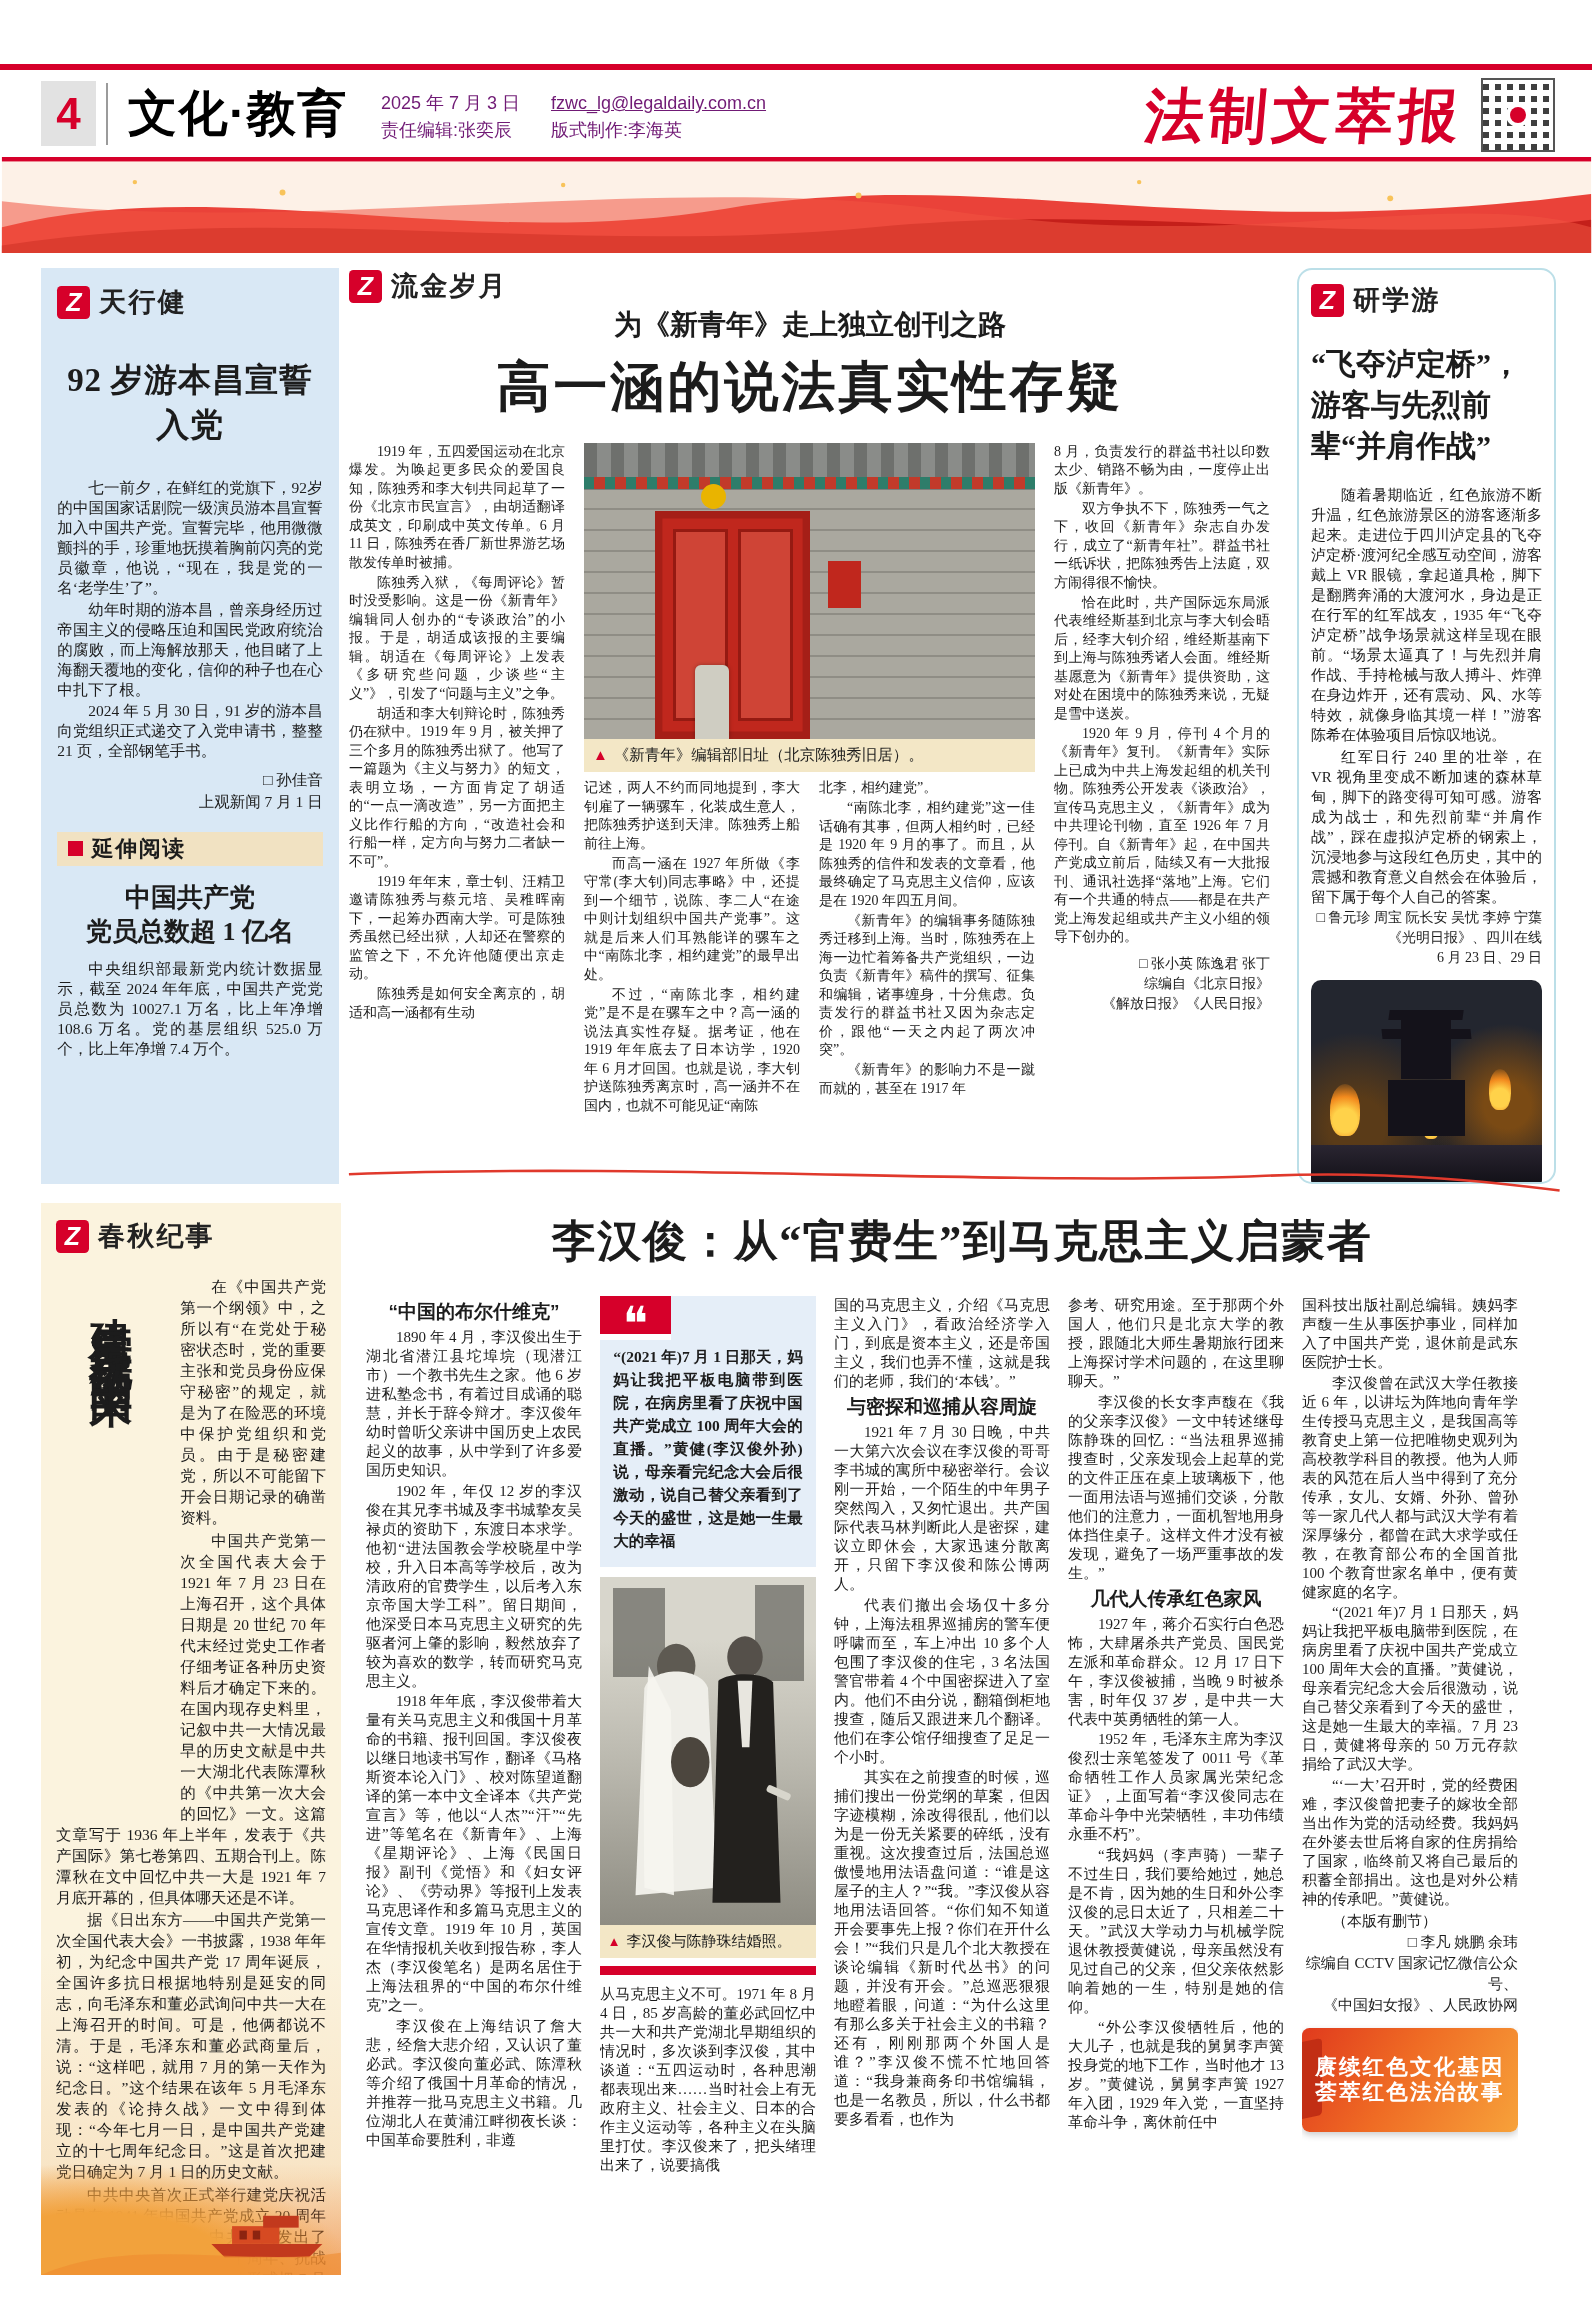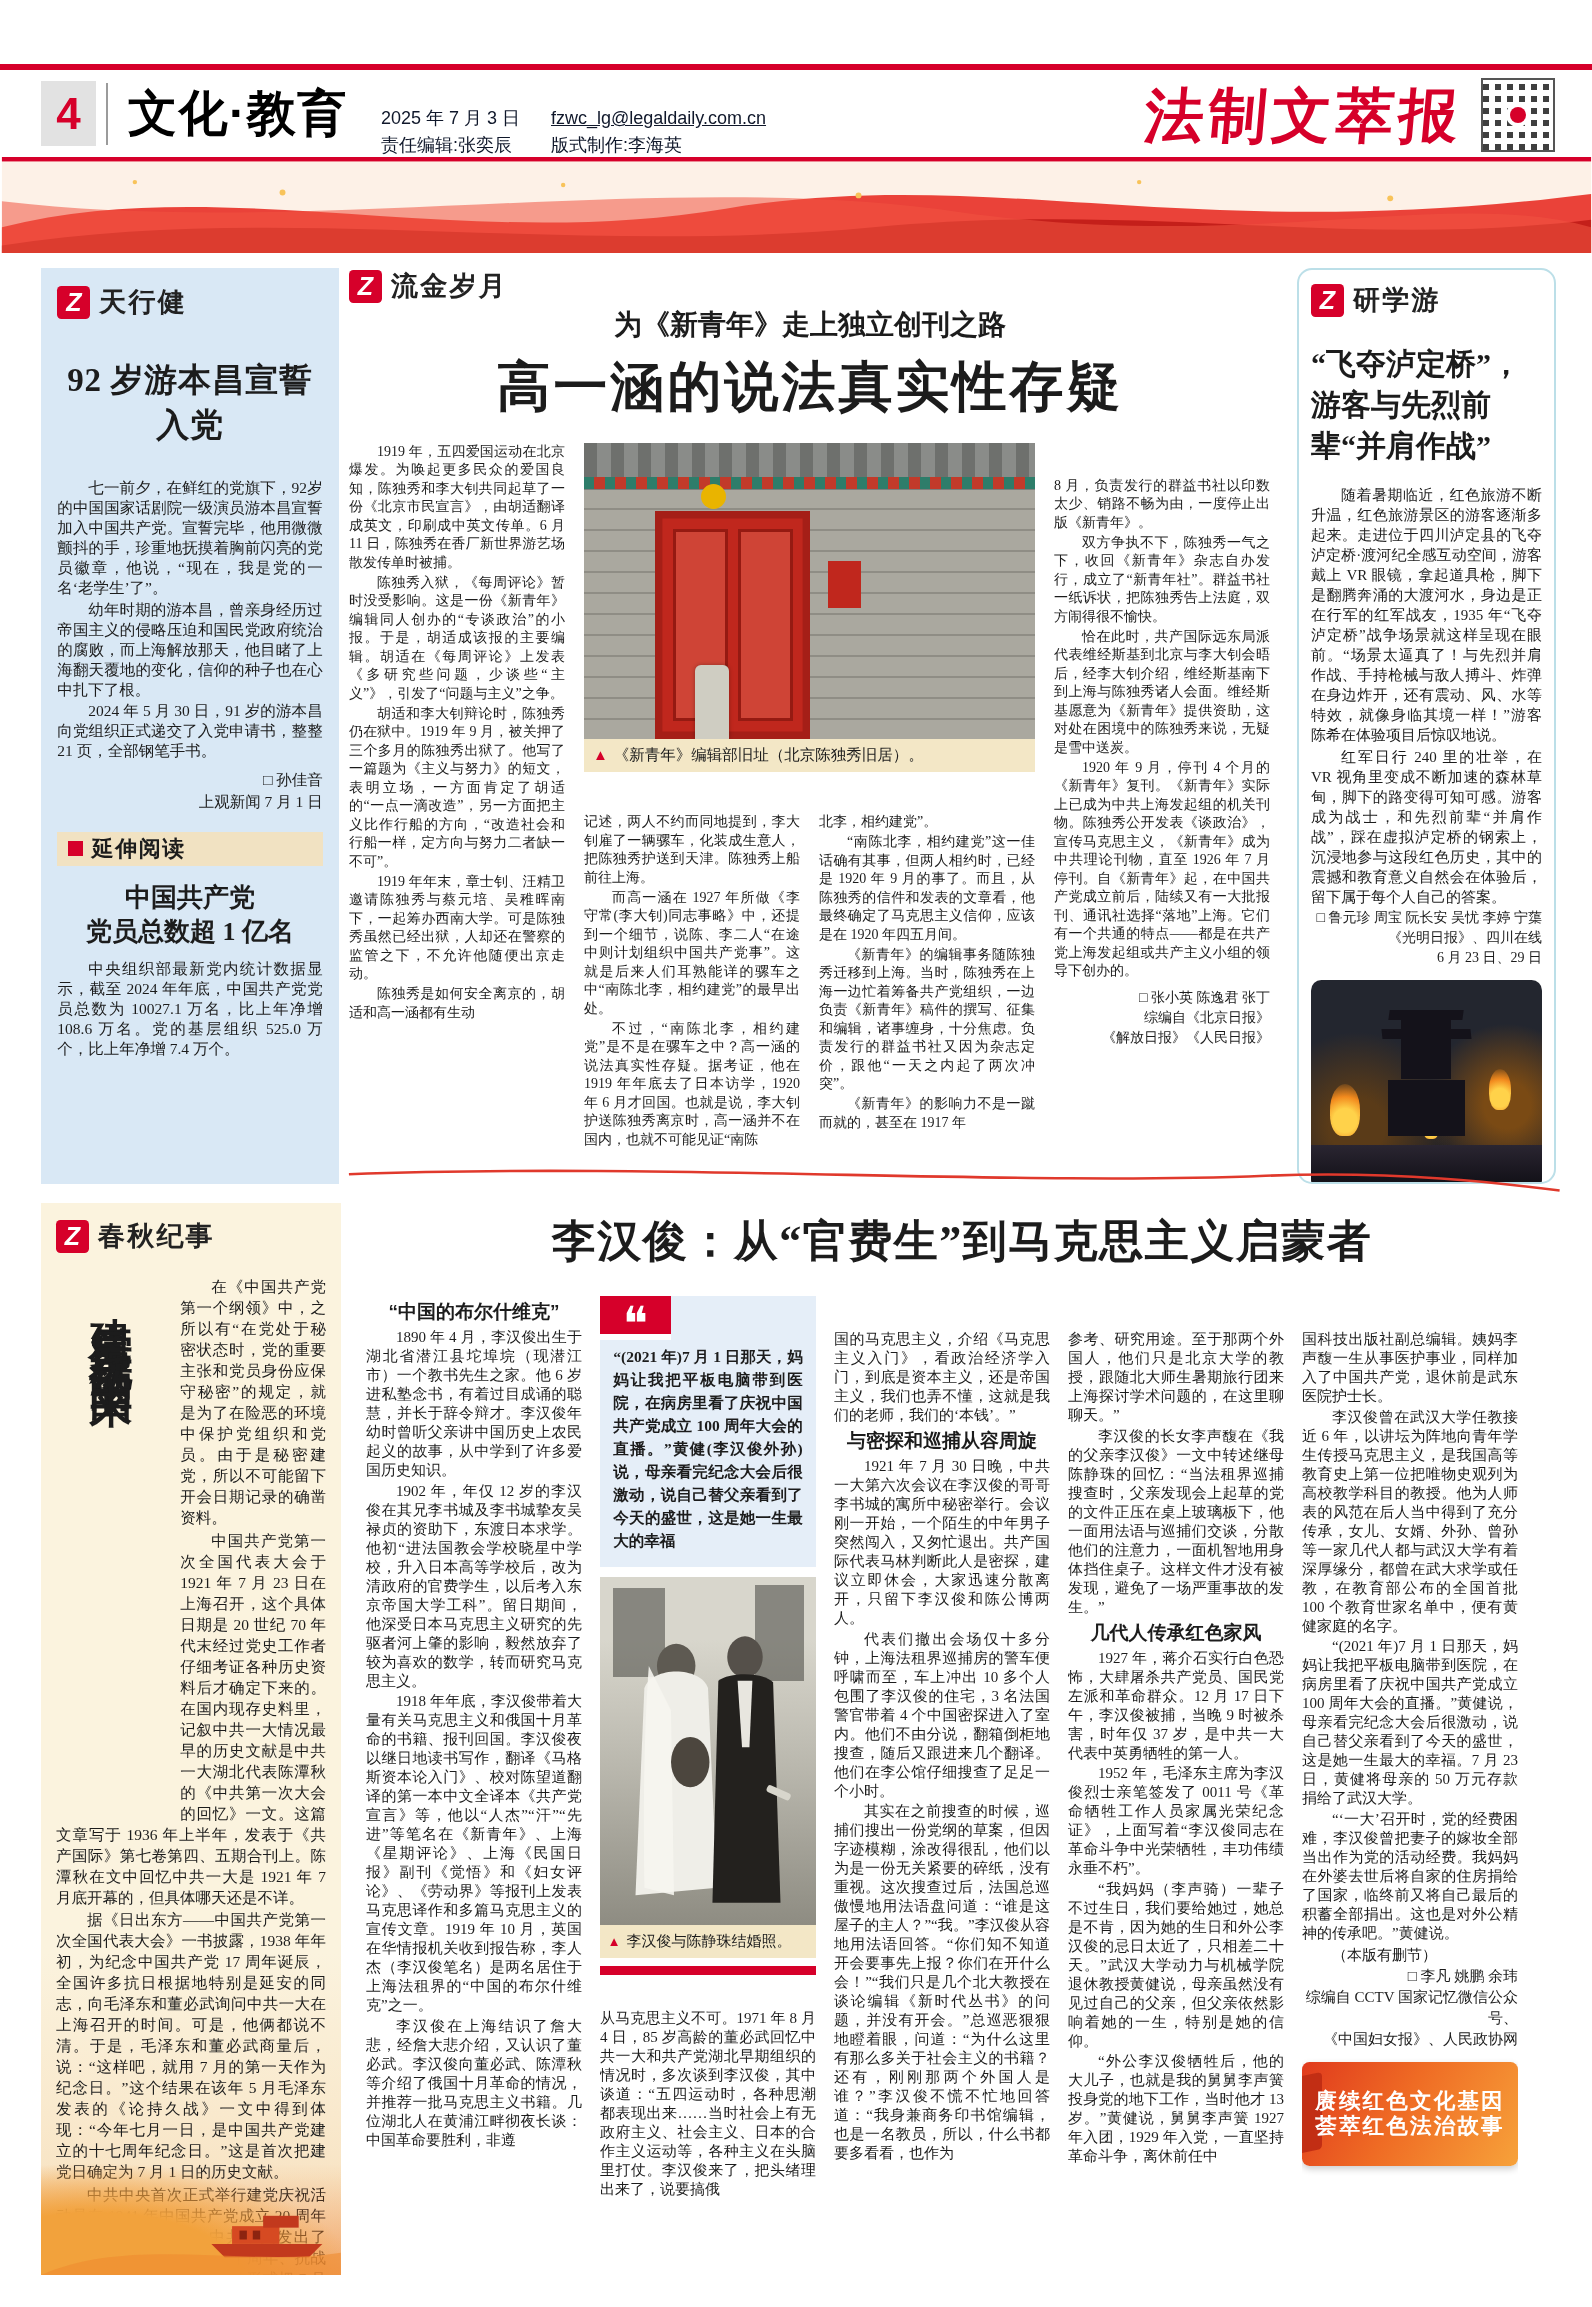--- a/index.html
+++ b/index.html
@@ -5,38 +5,38 @@
   html,body{margin:0;padding:0;background:#ffffff;}
   body{width:1593px;height:2307px;position:relative;font-family:"Liberation Serif","DejaVu Serif",serif;color:#1c1c1c;}
   #page{position:absolute;inset:0;overflow:hidden;}
   
   #top-rule{position:absolute;left:0;top:64px;width:1593px;height:6px;background:#d6002a;}
   #header-row{position:absolute;left:41px;top:77px;width:1514px;height:77px;}
   #pagenum-box{position:absolute;left:0;top:4.4px;width:55px;height:65px;background:#e2e2e2;display:flex;align-items:center;justify-content:center;}
   #pagenum-box span{color:#d6002a;font-size:44px;font-weight:bold;font-family:"Liberation Sans","DejaVu Sans",sans-serif;}
   #hdr-divider{position:absolute;left:65px;top:6px;width:2.2px;height:62px;background:#9b9b9b;}
   #section-title{position:absolute;left:87px;top:4.4px;font-size:49px;font-weight:900;letter-spacing:1.5px;font-family:"Liberation Sans","DejaVu Sans",sans-serif;color:#000;}
-  .hdr-meta{position:absolute;top:13.3px;font-size:18px;line-height:27px;font-family:"Liberation Sans","DejaVu Sans",sans-serif;color:#0f172a;margin-top:15px;}
+  .hdr-meta{position:absolute;top:13.3px;font-size:18px;line-height:27px;font-family:"Liberation Sans","DejaVu Sans",sans-serif;color:#701a75;}
   #hdr-meta-1{left:340px;}
   #hdr-meta-2{left:510px;}
   #hdr-meta-2 .email{text-decoration:underline;}
   #masthead{position:absolute;left:1021px;top:0px;width:400px;text-align:right;font-size:59px;font-weight:900;color:#d6002a;transform:skewX(-5deg);letter-spacing:4.4px;}
   #qr{position:absolute;left:1442px;top:3px;width:70px;height:70px;background:
       repeating-linear-gradient(0deg,#222 0 6px,#fff 6px 12px),
       repeating-linear-gradient(90deg,#222 0 6px,#fff 6px 12px);background-blend-mode:screen;outline:2.2px solid #555;}
   #qr .qr-dot{position:absolute;left:23px;top:23px;width:24px;height:24px;background:#fff;border-radius:50%;display:flex;align-items:center;justify-content:center;}
   #qr .qr-dot i{width:16.3px;height:16.3px;background:#d6002a;border-radius:50%;}
   
   #ribbon{position:absolute;left:0;top:157px;width:1593px;height:96px;}
   
   .sec-label{display:flex;align-items:center;gap:9px;}
   .zlogo{width:33px;height:33px;background:#d6002a;border-radius:4.4px;color:#fff;display:flex;align-items:center;justify-content:center;font-weight:900;font-size:25px;font-style:italic;font-family:"Liberation Sans","DejaVu Sans",sans-serif;flex:0 0 auto;}
   .sec-label b{font-size:27px;font-weight:700;color:#222;font-family:"Liberation Sans","DejaVu Sans",sans-serif;letter-spacing:2.2px;}
   .para{margin:0 0 1.5px 0;text-indent:2em;text-align:justify;}
-  .cont{text-indent:0 !important;margin-top:34px;}
+  .cont{text-indent:0 !important;}
   .byline{text-align:right;margin-top:7.4px;}
   
   #tianxingjian{position:absolute;left:41px;top:268px;width:298px;height:916px;background:#d9e8f5;padding:16.3px 16.3px;box-sizing:border-box;overflow:hidden;}
   #txj-headline{text-align:center;font-size:33px;font-weight:900;margin:38px 0 30px 0;letter-spacing:0.7px;}
   #txj-body{font-size:15.5px;line-height:20px;}
   #txj-byline{font-size:15.5px;line-height:22px;}
   #extended{margin-top:19px;}
   #ext-head{height:34px;background:#f1e2c2;display:flex;align-items:center;gap:9px;padding:0 10.4px;}
   #ext-head i{width:15px;height:15px;background:#d6002a;}
   #ext-head b{font-size:22px;font-family:"Liberation Sans","DejaVu Sans",sans-serif;letter-spacing:1.5px;}

